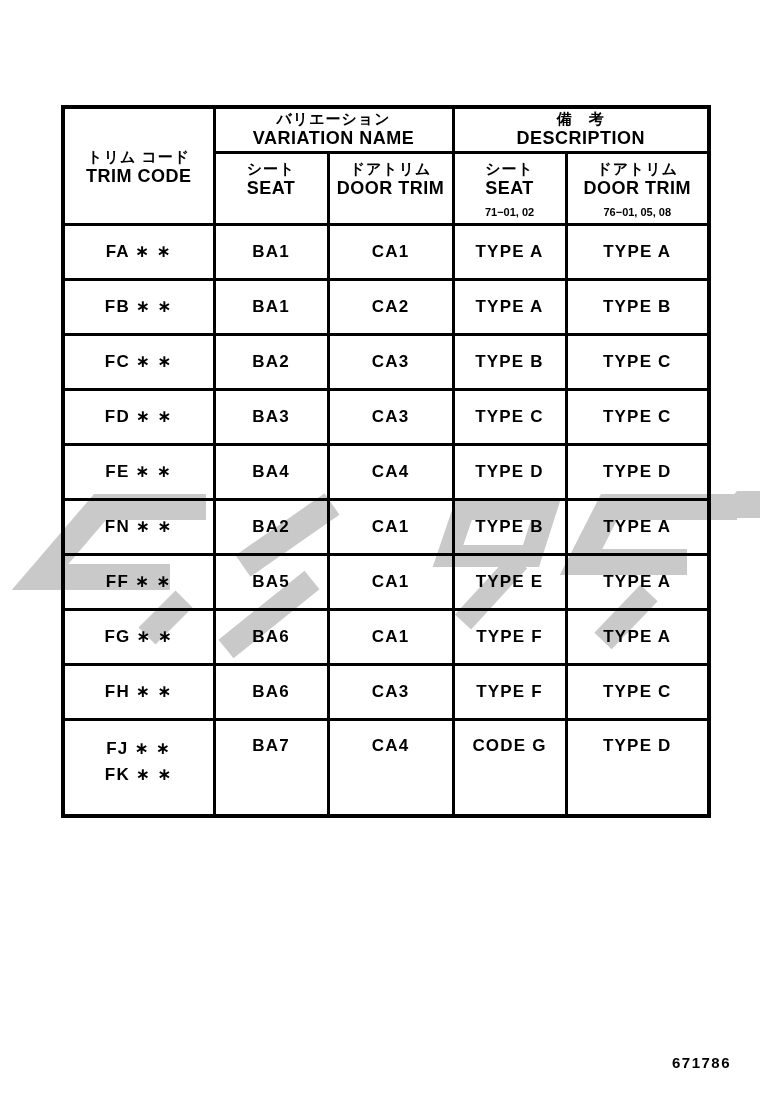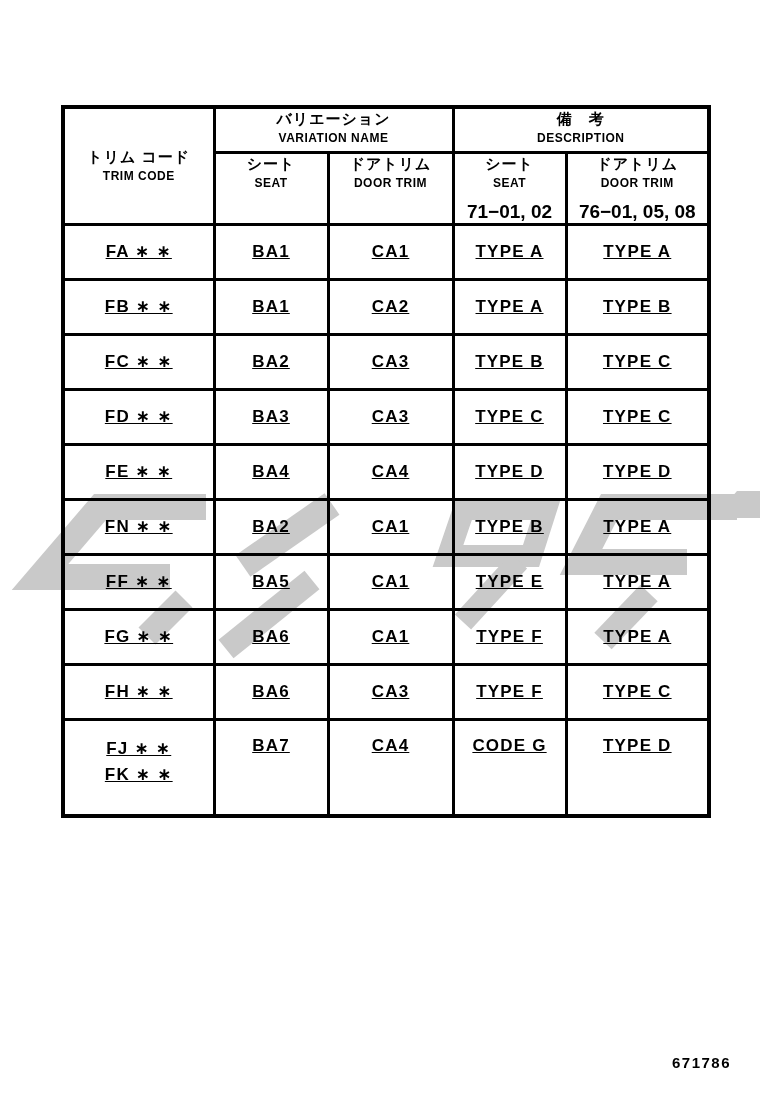--- a/index.html
+++ b/index.html
@@ -59,52 +59,52 @@
     vertical-align: middle;
   }
   .jp {
     font-size: 15px;
     font-weight: 700;
     line-height: 20px;
     letter-spacing: 1px;
     white-space: nowrap;
   }
   .en {
-    font-size: 12px;
+    font-size: 18px;
     font-weight: 700;
     line-height: 19px;
     letter-spacing: 0.5px;
     white-space: nowrap;
   }
   .sub-cell { height: 69px; vertical-align: top; }
   .sub-wrap {
     height: 69px;
     display: flex;
     flex-direction: column;
     align-items: center;
+    padding-top: 5px;
     box-sizing: border-box;
   }
   .range {
     margin-top: auto;
-    font-size: 19px;
+    font-size: 11px;
     font-weight: 700;
     letter-spacing: 0px;
     line-height: 20px;
     padding-bottom: 1px;
     white-space: nowrap;
   }
   
   tr.data-row td {
     height: 52px;
     font-size: 17px;
     font-weight: 700;
     letter-spacing: 1.2px;
     vertical-align: middle;
     white-space: nowrap;
-    text-decoration: underline;
   }
   tr.data-row.tall td {
     height: 78px;
     vertical-align: top;
     padding-top: 15px;
   }
   .code-line { line-height: 26px; }
   .page-number {
     position: absolute;
     left: 672px;

